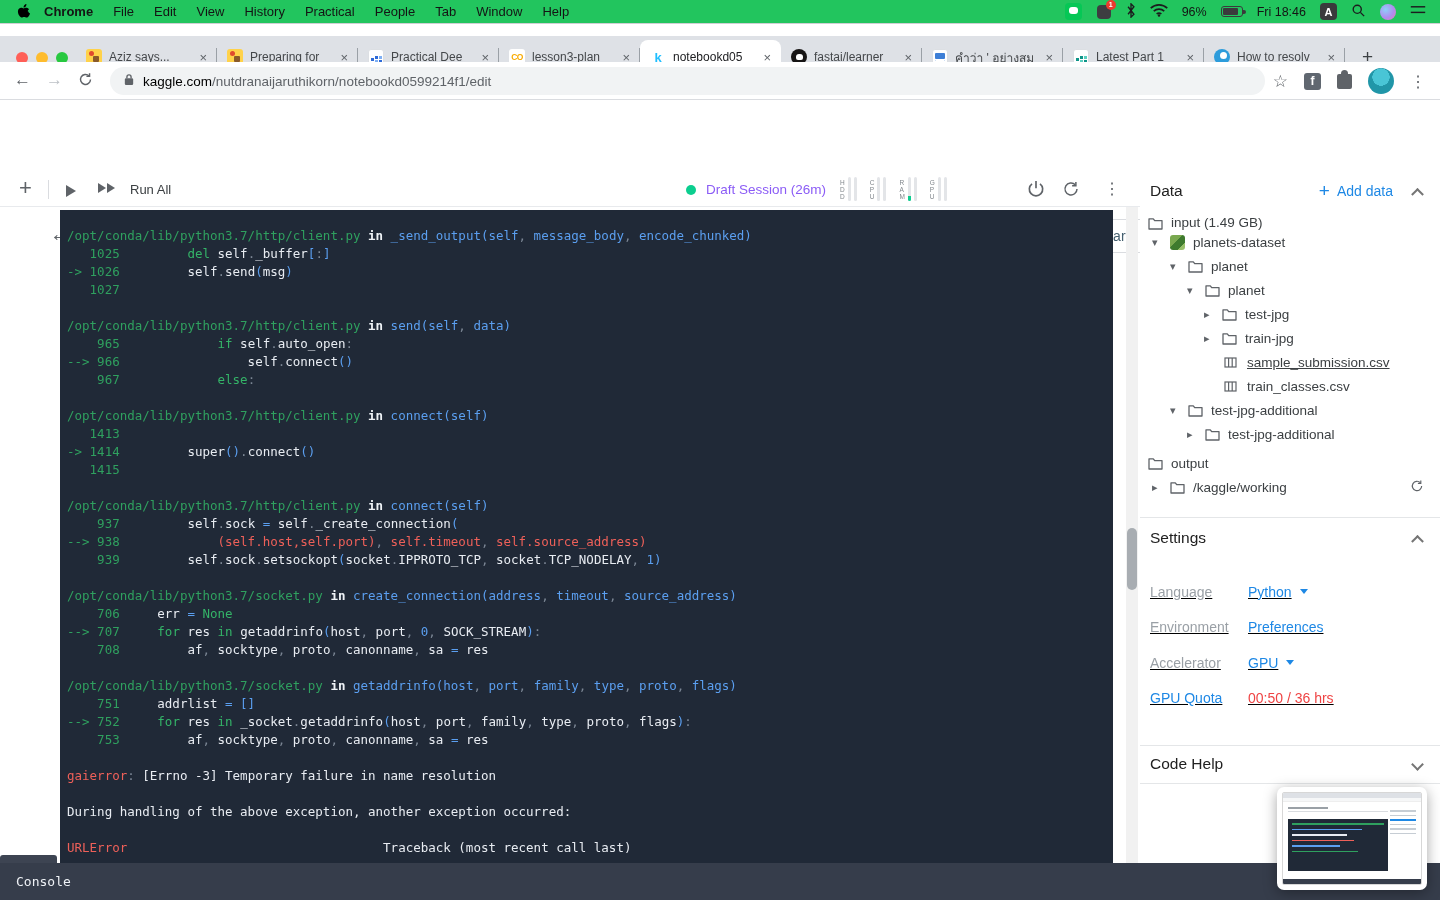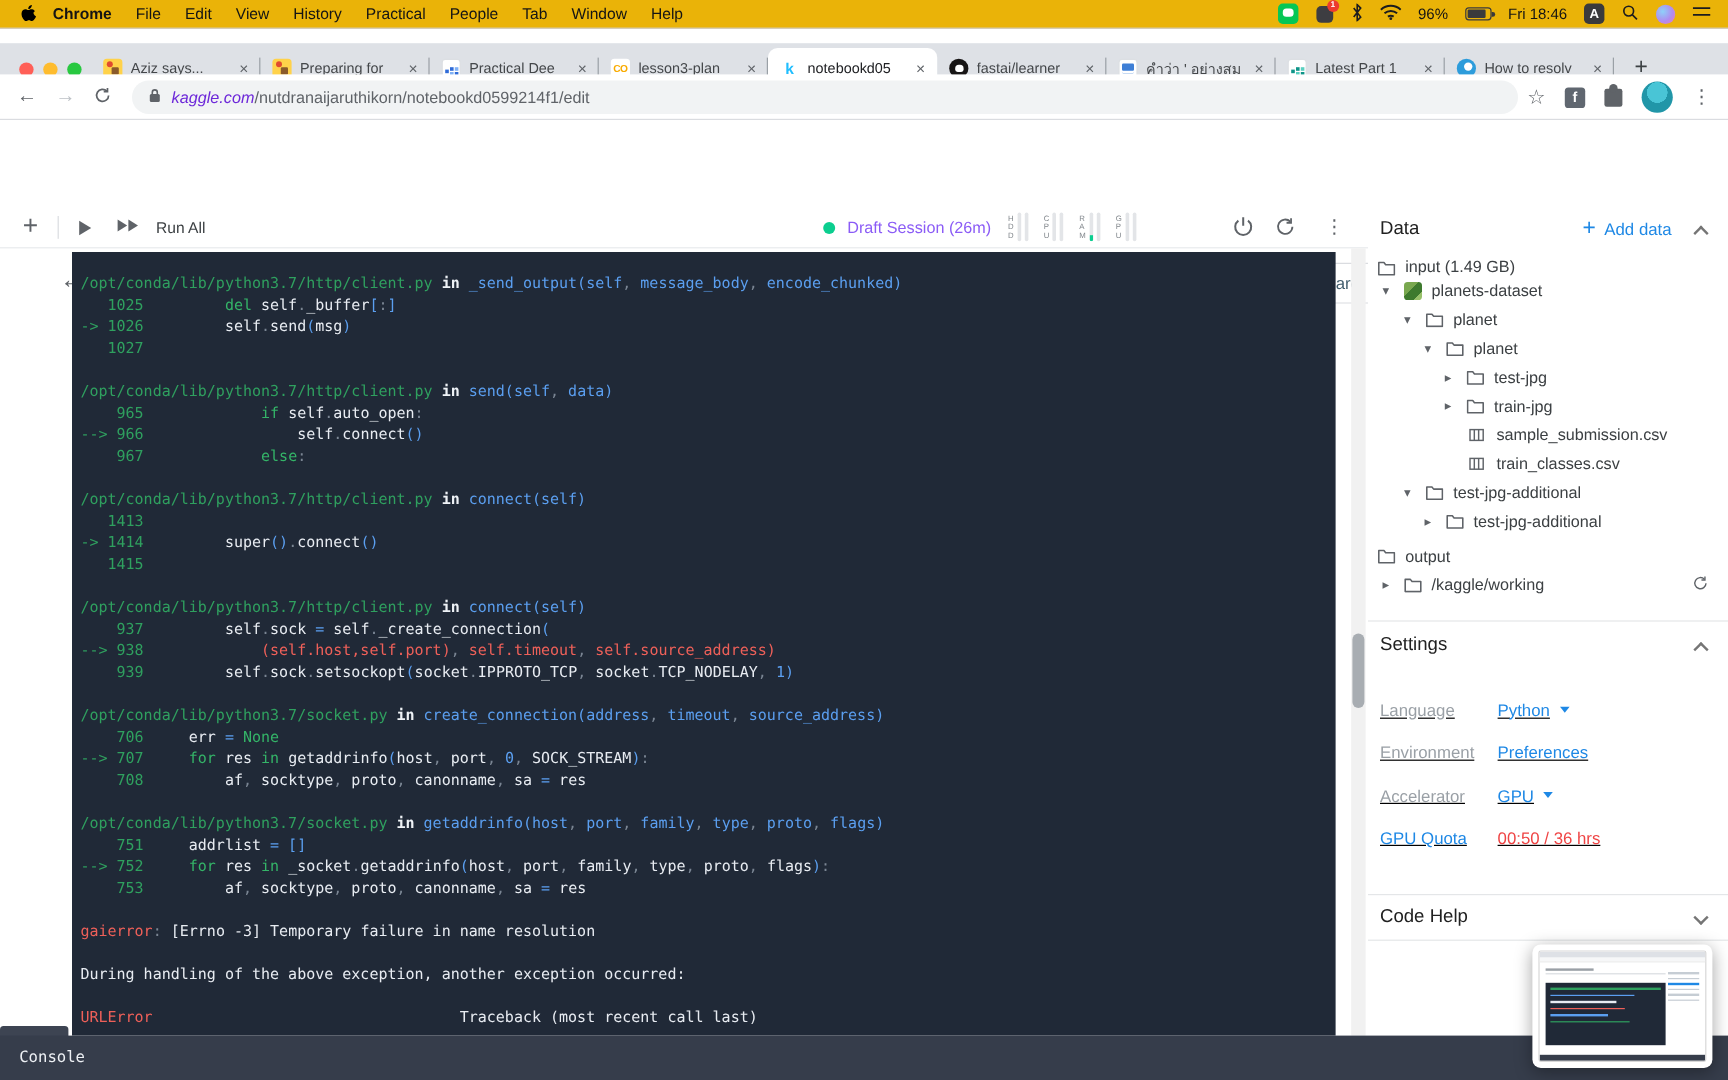--- a/index.html
+++ b/index.html
@@ -2,21 +2,21 @@
 <html><head>
 <meta charset="utf-8">
 <style>
   * { margin:0; padding:0; box-sizing:border-box; }
   body { width:1440px; height:900px; overflow:hidden; background:#fff;
          font-family:"Liberation Sans", sans-serif; }
   .screen { position:absolute; inset:0; width:1440px; height:900px; }
 
   
   .menubar { position:absolute; left:0; top:0; width:1440px; height:24px;
-    background:#eab308; display:flex; align-items:center; font-size:13px; color:#141414;
+    background:#22c55e; display:flex; align-items:center; font-size:13px; color:#141414;
     border-bottom:1px solid #cfcfd4; }
   .mb-left { display:flex; align-items:center; gap:0; padding-left:12px; }
   .mb-apple { width:22px; display:flex; justify-content:center; }
   .mb-app { font-weight:700; padding:0 10px; }
   .mb-menus { display:flex; }
   .mb-menus span { padding:0 10px; }
   .mb-right { margin-left:auto; display:flex; align-items:center; gap:14px; padding-right:14px; }
   .mb-right .txt { font-size:12.5px; }
   .icon-line { width:17px; height:17px; border-radius:4px; background:#06c755; position:relative; }
   .icon-line::after { content:""; position:absolute; left:4px; top:4px; width:9px; height:7px;
@@ -75,21 +75,21 @@
   .fav-forum::after { content:""; width:7px; height:7px; background:#fff; border-radius:50%;
     margin-left:3px; margin-top:-3px; }
 
   
   .addressbar { position:absolute; left:0; top:62px; width:1440px; height:38px; background:#fff;
     border-bottom:1px solid #dadce0; }
   .nav-ic { position:absolute; top:8px; font-size:17px; color:#5f6368; }
   .omnibox { position:absolute; left:110px; top:5px; width:1155px; height:28px; background:#f1f3f4;
     border-radius:14px; display:flex; align-items:center; padding:0 14px; gap:9px;
     font-size:13.5px; }
-  .omnibox .host { color:#6d28d9;font-style:italic; } .omnibox .path { color:#5f6368; }
+  .omnibox .host { color:#000000; } .omnibox .path { color:#5f6368; }
   .ab-right { position:absolute; right:0; top:0; height:38px; display:flex; align-items:center;
     gap:16px; padding-right:14px; }
   .fb-ext { width:17px; height:17px; border-radius:3px; background:#606770; color:#fff;
     font-weight:700; font-size:12px; display:flex; align-items:center; justify-content:center; }
   .puzzle { width:15px; height:15px; background:#5f6368; border-radius:2px; position:relative; }
   .puzzle::before { content:""; position:absolute; top:-4px; left:4px; width:7px; height:7px;
     background:#5f6368; border-radius:50%; }
   .avatar { width:26px; height:26px; border-radius:50%;
     background:radial-gradient(circle at 50% 35%, #49c5d6 0 40%, #2196a8 41% 100%); }
   .star { font-size:17px; color:#5f6368; }
@@ -548,21 +548,21 @@
         </div>
         <div class="trow" style="padding-left: 64px;">
           <span class="caret">▸</span>
           <span class="ticon">
             <svg width="15" height="13" viewBox="0 0 15 13">
               <path d="M1 1.8h4.3l1.4 1.8H14v8.4H1z" fill="none" stroke="#5f6368" stroke-width="1.3" stroke-linejoin="round"></path>
             </svg>
           </span>
           <span>train-jpg</span>
         </div>
-        <div class="trow" style="padding-left: 84px;">
+        <div class="trow" style="padding-left: 84px; text-decoration: underline;">
           <span class="ticon">
             <svg width="13" height="13" viewBox="0 0 13 13">
               <rect x="1" y="2" width="11" height="9" fill="none" stroke="#5f6368" stroke-width="1.2"></rect>
               <line x1="4.6" y1="2" x2="4.6" y2="11" stroke="#5f6368" stroke-width="1.2"></line>
               <line x1="8.2" y1="2" x2="8.2" y2="11" stroke="#5f6368" stroke-width="1.2"></line>
             </svg>
           </span>
           <span>sample_submission.csv</span>
         </div>
         <div class="trow" style="padding-left: 84px;">

